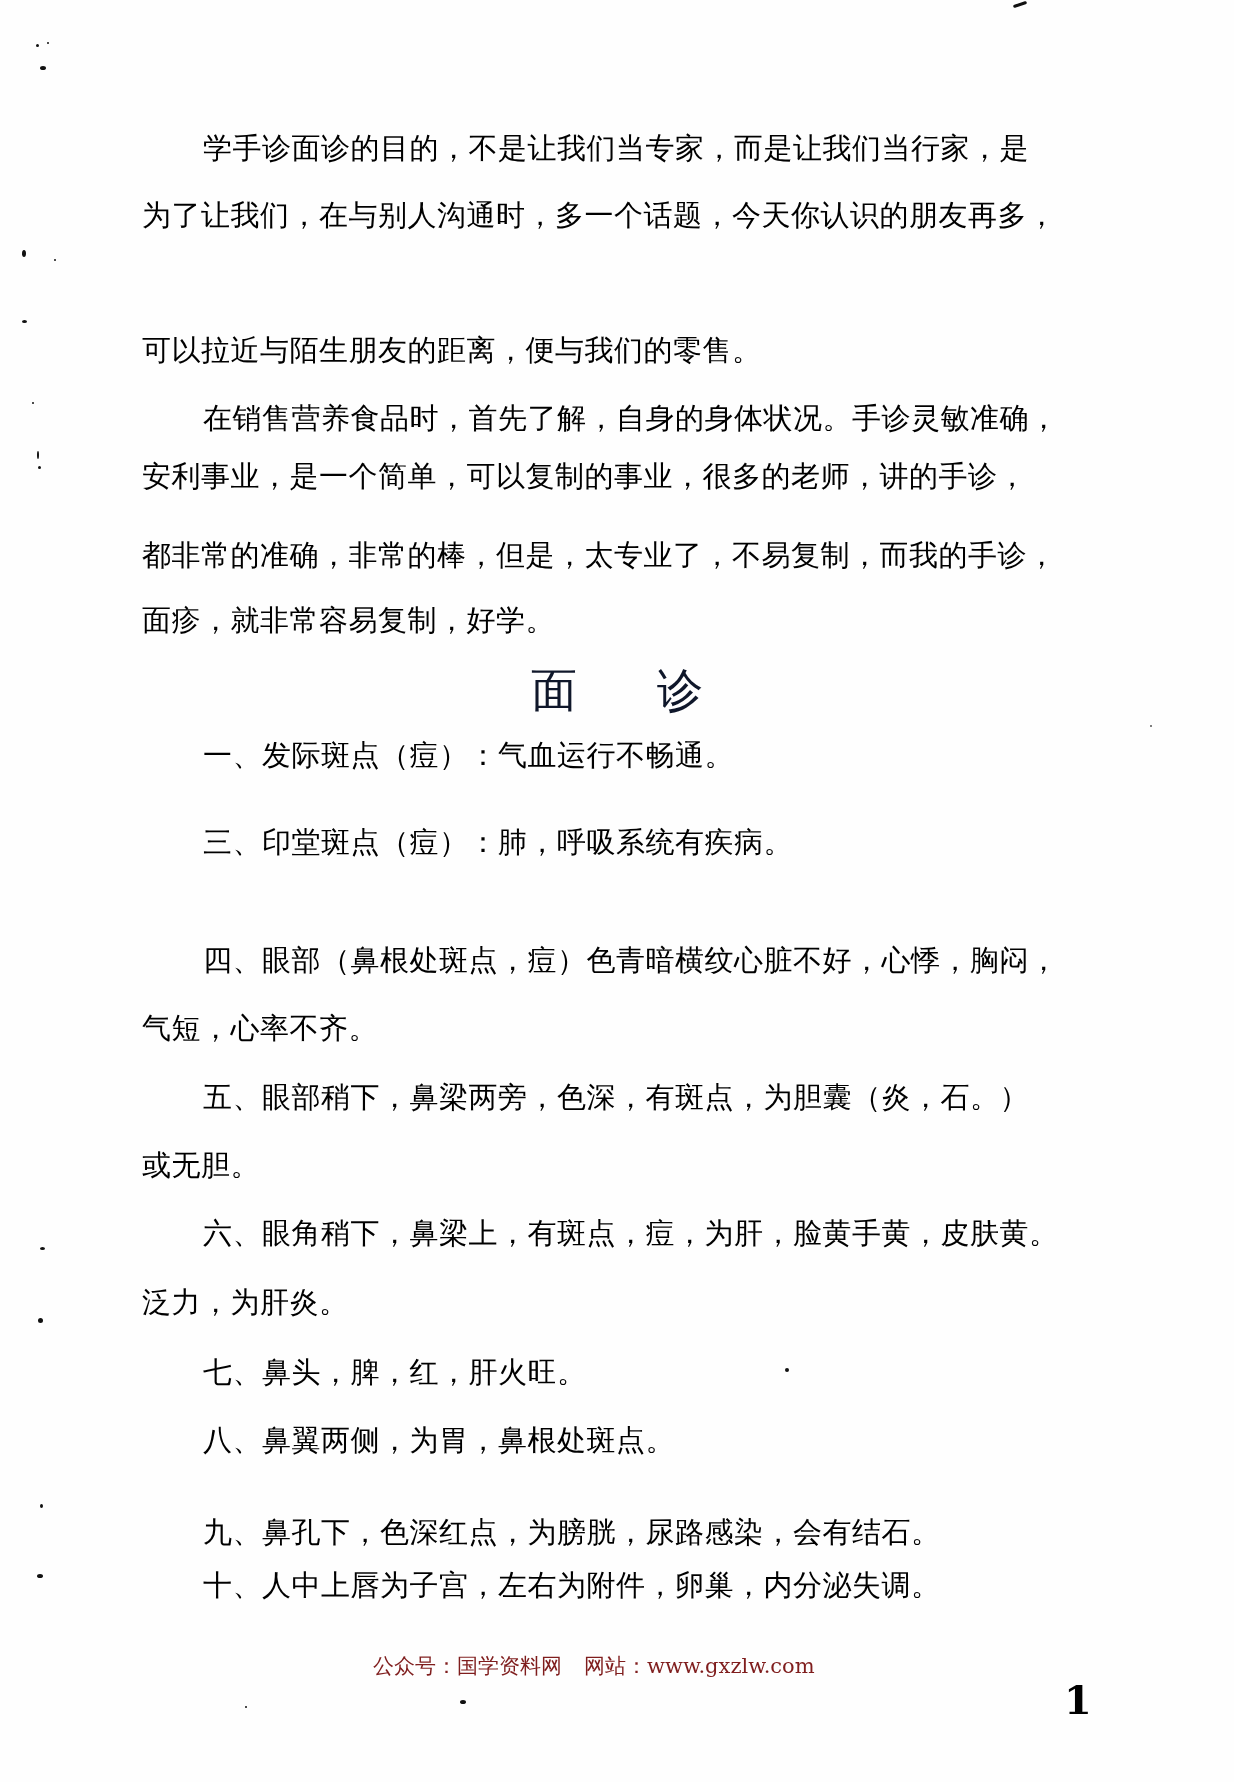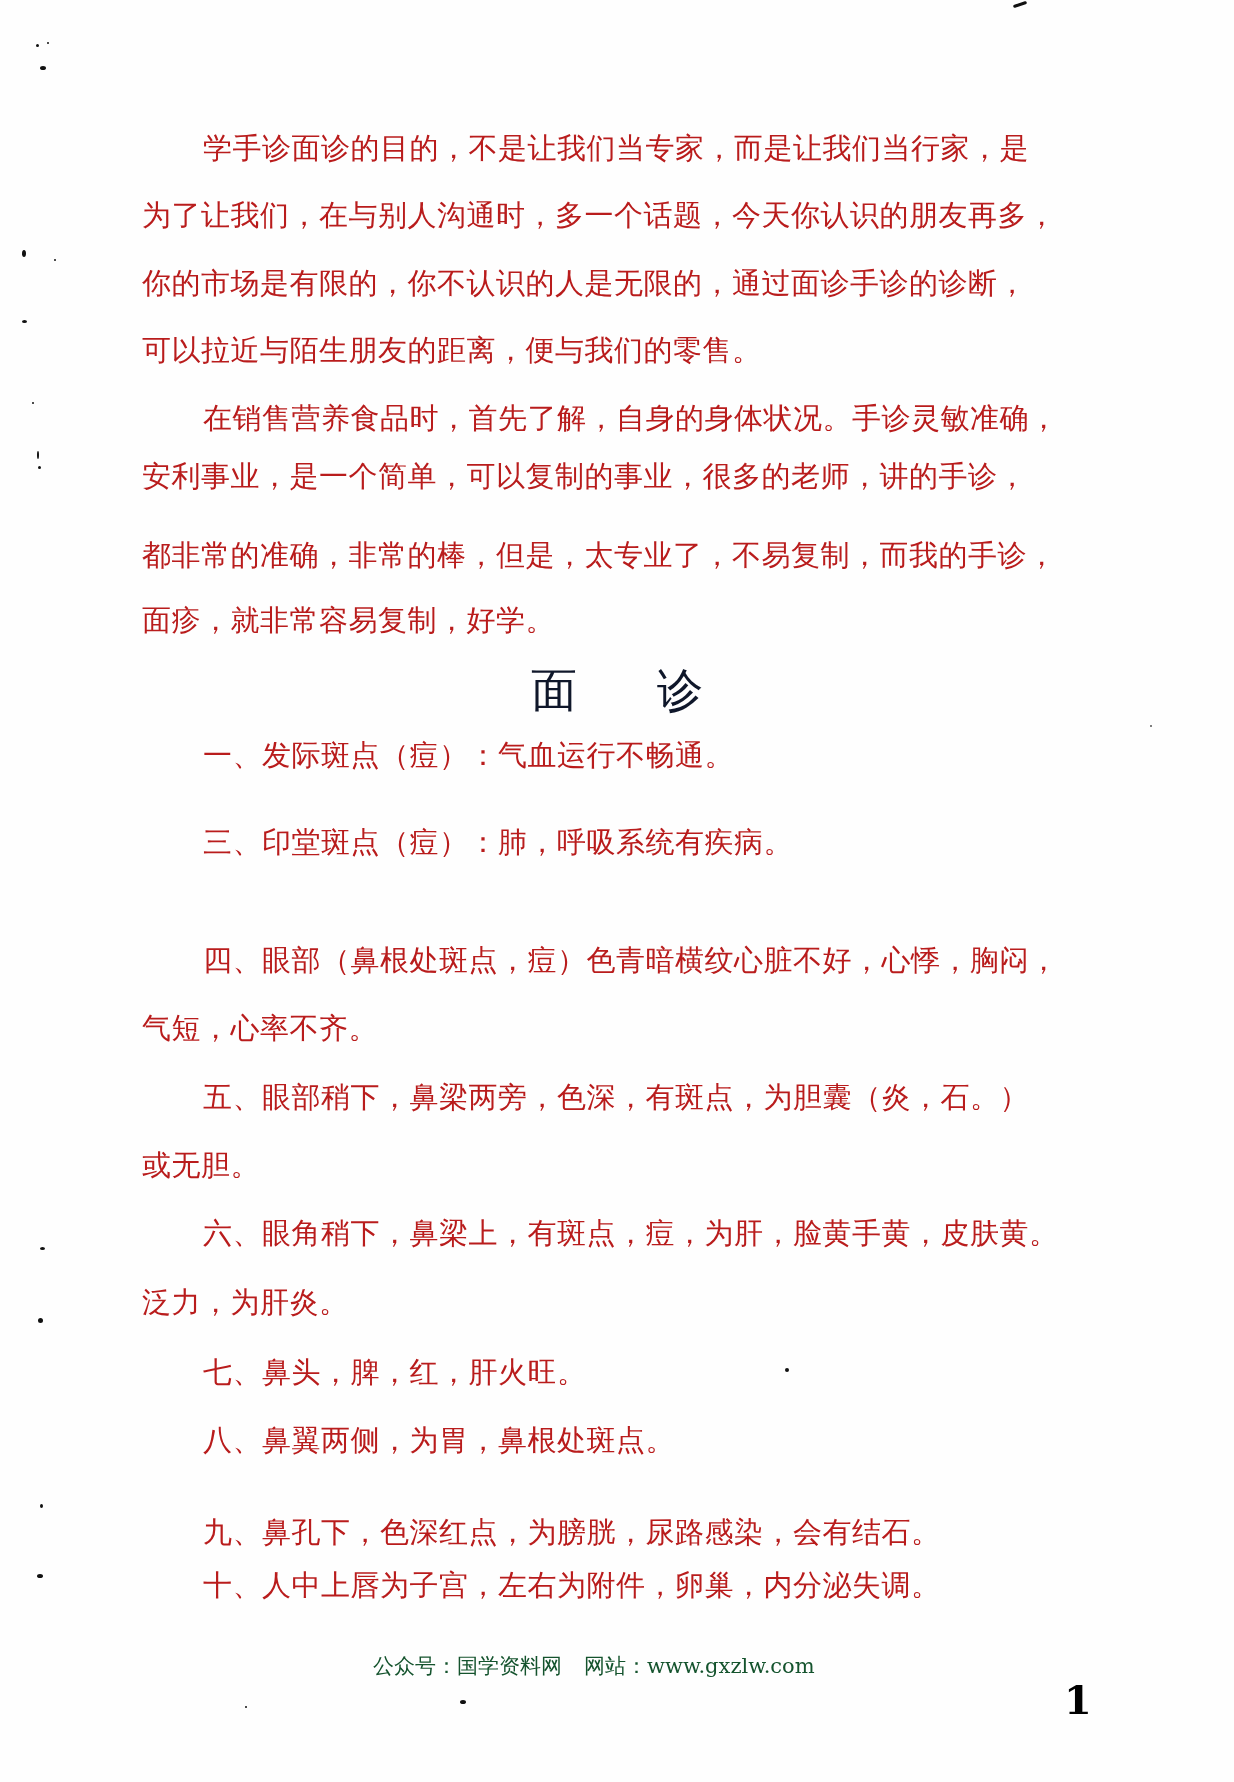--- a/index.html
+++ b/index.html
@@ -23,21 +23,21 @@
     }
     .line {
       position: absolute;
       left: 142px;
       width: 890px;
       font-size: 29px;
       line-height: 40px;
       height: 40px;
       white-space: nowrap;
       letter-spacing: 0.5px;
-      color: #b91c1c;
+      color: #000000;
     }
     .line.indent { left: 203px; }
     .title {
       position: absolute;
       left: 0;
       width: 1234px;
       top: 660px;
       text-align: center;
       font-family: "DejaVu Serif", "Liberation Serif", serif;
       font-size: 46px;
@@ -46,21 +46,21 @@
     }
     .title .t-char { display: inline-block; }
     .title .gap { display: inline-block; width: 80px; }
     .footer {
       position: absolute;
       left: 373px;
       top: 1652px;
       font-family: "DejaVu Serif", "Liberation Serif", serif;
       font-size: 21px;
       line-height: 28px;
-      color: #14532d;
+      color: #7f1d1d;
       white-space: nowrap;
     }
     .footer .sep { display: inline-block; width: 22px; }
     .page-num {
       position: absolute;
       left: 1064px;
       top: 1678px;
       font-family: "DejaVu Serif", "Liberation Serif", serif;
       font-weight: bold;
       font-size: 40px;
@@ -73,21 +73,20 @@
       border-radius: 50%;
     }
   </style>
 </head>
 <body>
 
 <div class="page">
 
   <div class="line indent" style="top:128px">学手诊面诊的目的，不是让我们当专家，而是让我们当行家，是</div>
   <div class="line" style="top:195px">为了让我们，在与别人沟通时，多一个话题，今天你认识的朋友再多，</div>
-  <div class="line" style="top:263px">你的市场是有限的，你不认识的人是无限的，通过面诊手诊的诊断，</div>
   <div class="line" style="top:330px">可以拉近与陌生朋友的距离，便与我们的零售。</div>
 
   <div class="line indent" style="top:398px">在销售营养食品时，首先了解，自身的身体状况。手诊灵敏准确，</div>
   <div class="line" style="top:456px">安利事业，是一个简单，可以复制的事业，很多的老师，讲的手诊，</div>
   <div class="line" style="top:535px">都非常的准确，非常的棒，但是，太专业了，不易复制，而我的手诊，</div>
   <div class="line" style="top:600px">面疹，就非常容易复制，好学。</div>
 
   <div class="title">
     <span class="t-char">面</span><span class="gap"></span><span class="t-char">诊</span>
   </div>

